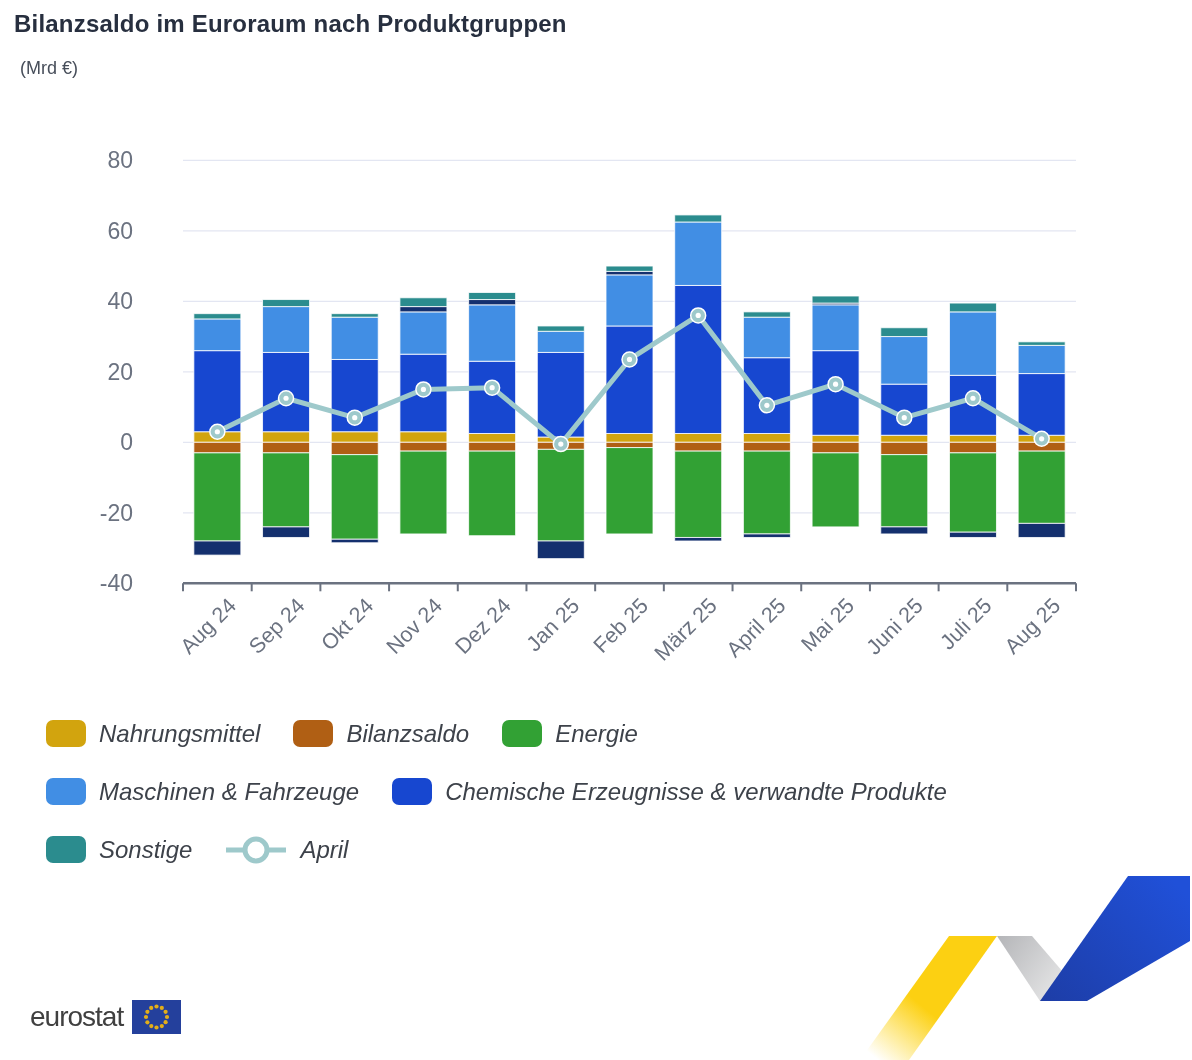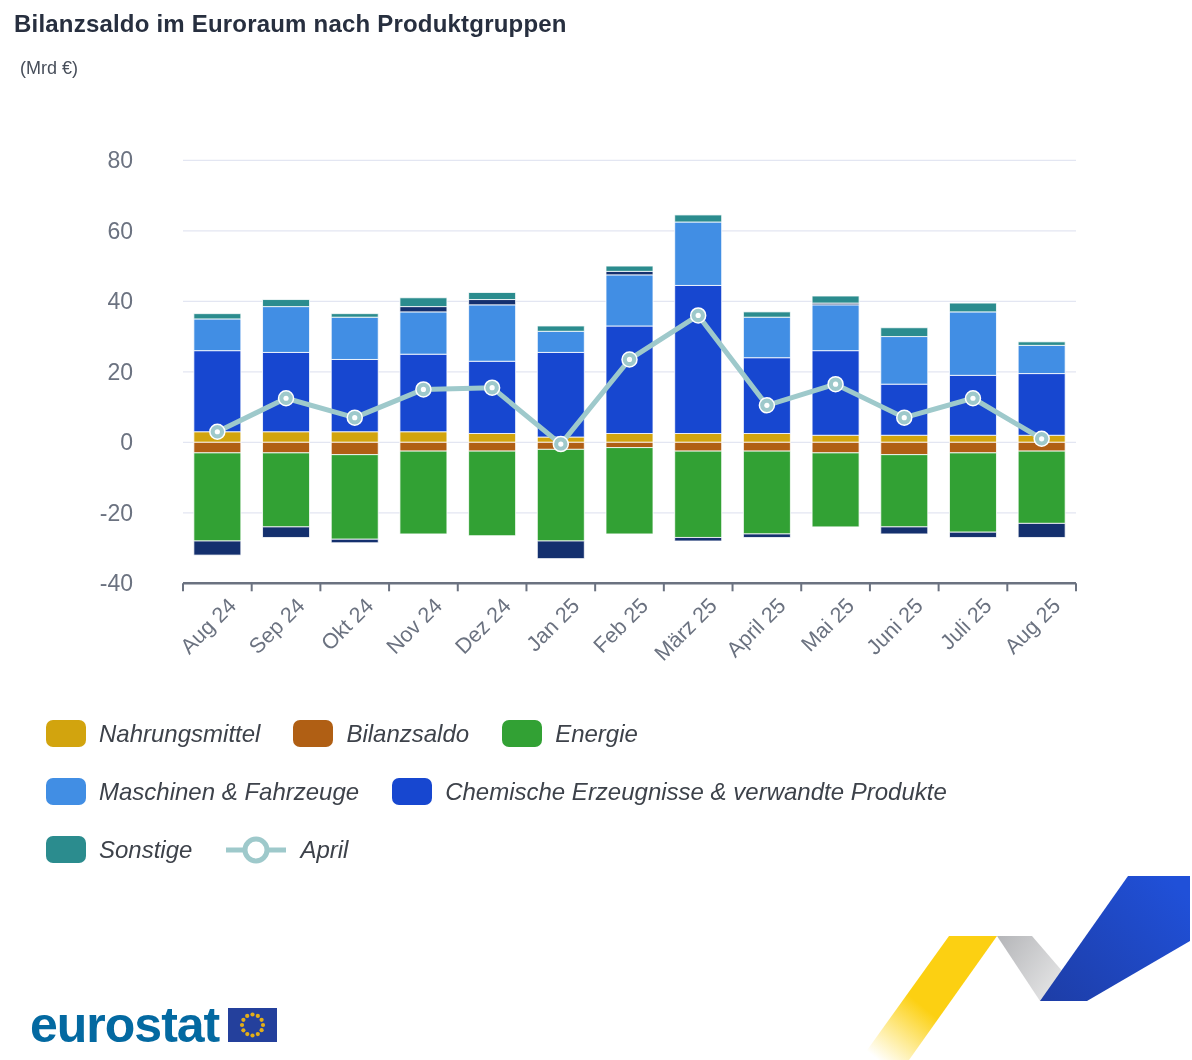--- a/index.html
+++ b/index.html
@@ -8,21 +8,21 @@
   .chart-title{position:absolute;left:14px;top:10px;font-size:24px;font-weight:bold;color:#272f3f;letter-spacing:0.2px;}
   .chart-subtitle{position:absolute;left:20px;top:58px;font-size:18px;color:#474e5a;}
   #chart-svg{position:absolute;left:0;top:100px;}
   .legend{position:absolute;left:46px;top:714px;width:1120px;}
   .legend-row{display:flex;align-items:center;margin-bottom:19px;min-height:39px;}
   .legend-item{display:flex;align-items:center;margin-right:33px;cursor:pointer;font-style:italic;}
   .legend-swatch{width:40px;height:27px;border-radius:7px;margin-right:13px;flex:0 0 auto;}
   .legend-label{font-size:24px;color:#3d424a;white-space:nowrap;}
   .legend-line-icon{margin-right:13px;flex:0 0 auto;}
   .logo{position:absolute;left:30px;top:1000px;display:flex;align-items:center;cursor:pointer;}
-  .logo-text{font-size:50px;font-weight:bold;color:#0369a1;letter-spacing:-1px;line-height:1;margin-right:9px;}
+  .logo-text{font-size:28px;font-weight:normal;color:#404040;letter-spacing:-1px;line-height:1;margin-right:9px;}
   .ribbon{position:absolute;left:858px;top:858px;}
 </style>
 </head>
 <body>
 
 <div class="page">
 
   <div class="chart-title">Bilanzsaldo im Euroraum nach Produktgruppen</div>
   <div class="chart-subtitle">(Mrd €)</div>
 

